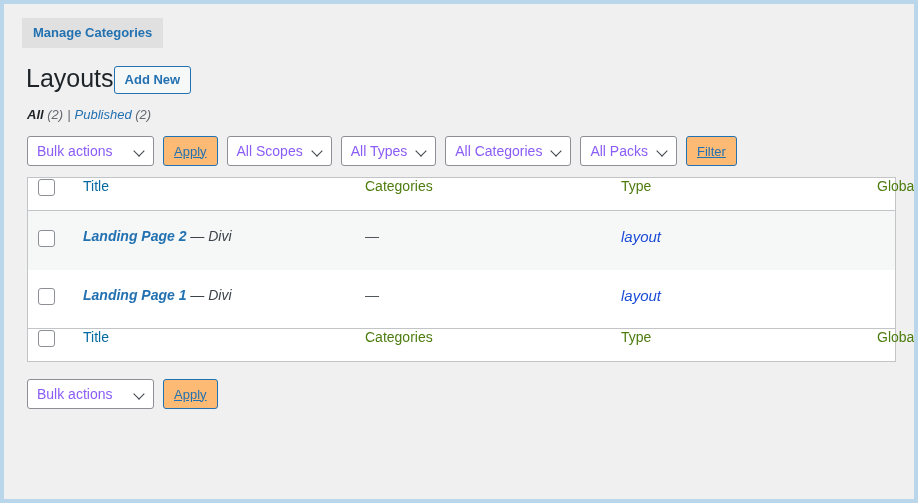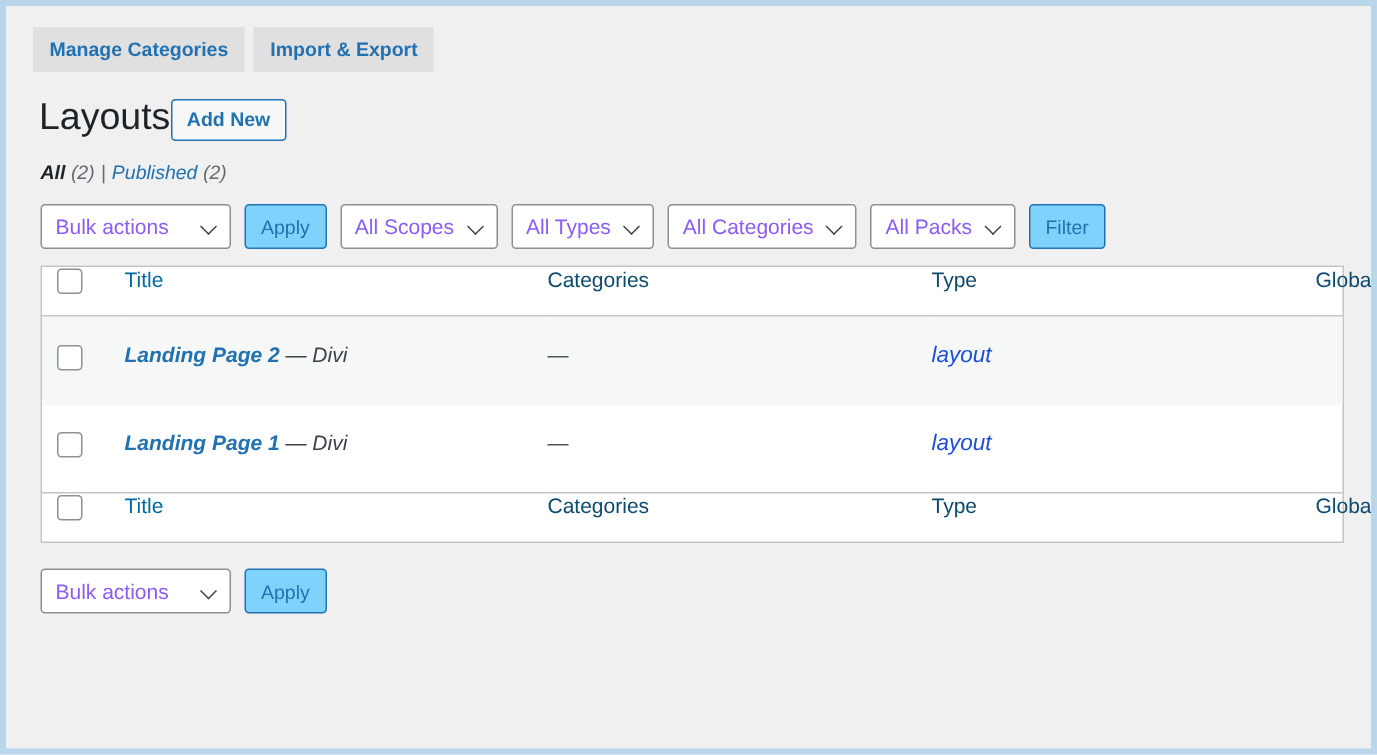--- a/index.html
+++ b/index.html
@@ -149,29 +149,30 @@
     height: 7px;
     border-right: 1.6px solid #3c434a;
     border-bottom: 1.6px solid #3c434a;
     transform: rotate(45deg);
   }
   .btn-secondary {
     box-sizing: border-box;
     display: inline-flex;
     align-items: center;
     height: 30px;
-    background: #7dd3fc;
+    background: #fdba74;
     border: 1px solid #2271b1;
     border-radius: 3px;
     color: #2271b1;
     font-size: 13px;
     padding: 0 10px;
     cursor: pointer;
     font-family: "Liberation Sans", sans-serif;
     white-space: nowrap;
+    text-decoration: underline;
   }
 
   
   .table-wrap {
     margin: 11px 18px 0 23px;
     background: #ffffff;
     border: 1px solid #c3c4c7;
     border-radius: 0;
   }
   table.wp-list {
@@ -199,21 +200,21 @@
   .col-cb    { width: 45px;  padding-left: 10px !important; }
   .col-title { width: 282px; }
   .col-cat   { width: 256px; }
   .col-type  { width: 256px; }
   .col-global{ width: auto; text-align: right !important; padding-right: 36px !important; }
 
   .th-title-link {
     color: #0369a1;
     cursor: pointer;
   }
-  .th-plain { color: #0c4a6e; margin-left: 39px; }
+  .th-plain { color: #4d7c0f; margin-left: 39px; }
 
   .cb-input {
     box-sizing: border-box;
     display: inline-block;
     width: 17px;
     height: 17px;
     background: #ffffff;
     border: 1px solid #8c8f94;
     border-radius: 3px;
     cursor: pointer;
@@ -241,21 +242,20 @@
   .type-link { color: #1d4ed8; font-size: 15px; cursor: pointer; }
 </style>
 </head>
 <body>
 
 <div class="viewport-frame">
   <div class="page">
 
     <div class="subnav">
       <span class="subnav-tab">Manage Categories</span>
-      <span class="subnav-tab">Import &amp; Export</span>
     </div>
 
     <div class="title-row">
       <h1 class="page-title">Layouts</h1>
       <span class="add-new-btn">Add New</span>
     </div>
 
     <div class="status-links">
       <span class="sl-active">All</span><span>&nbsp;</span><span class="sl-count">(2)</span><span class="sl-sep">|</span><span class="sl-link">Published</span><span>&nbsp;</span><span class="sl-count">(2)</span>
     </div>

